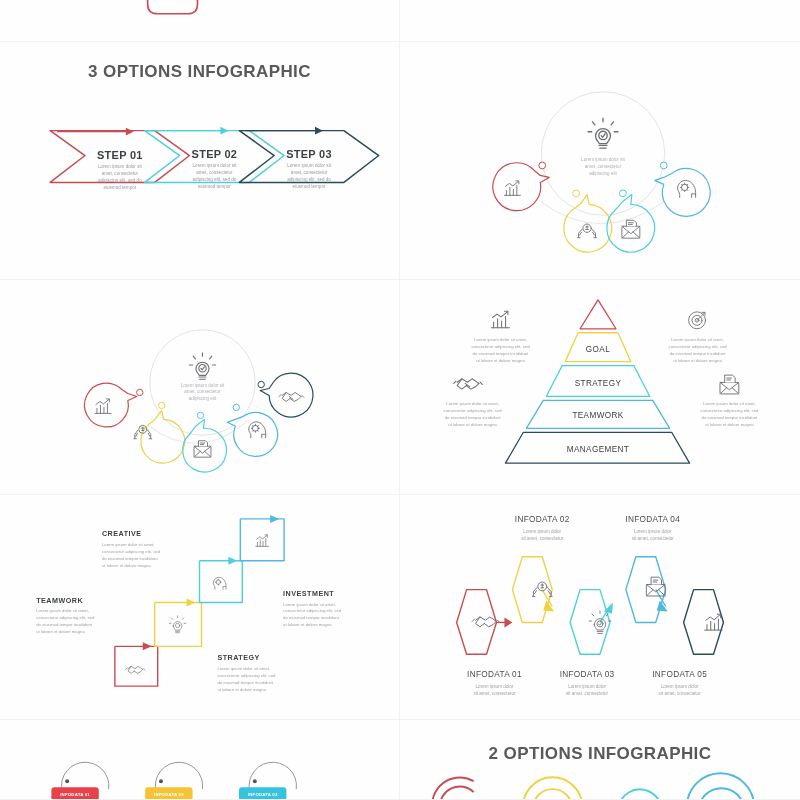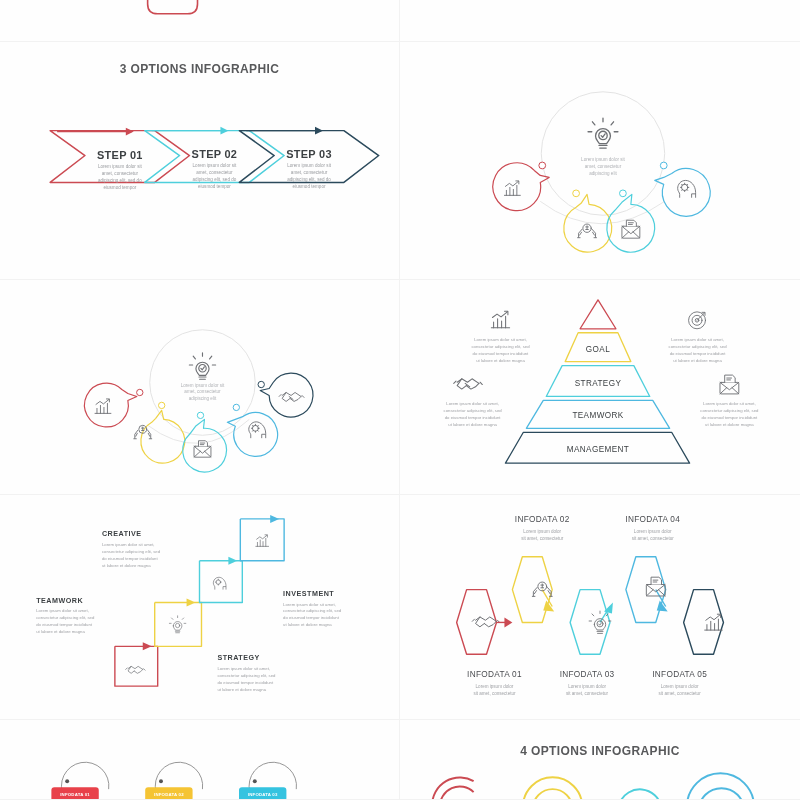--- a/index.html
+++ b/index.html
@@ -20,21 +20,21 @@
     position:relative;
     background:#fefefe;
     border-right:1px solid #f2f2f2;
     border-bottom:1px solid #f2f2f2;
     overflow:hidden;
   }
   .panel:nth-child(2n) { border-right:none; }
   .panel-title {
     position:absolute; left:0; right:0;
     text-align:center;
-    font-size:12px;
+    font-size:17px;
     font-weight:bold;
     letter-spacing:0.4px;
     color:#58595b;
   }
   .svgfull { position:absolute; inset:0; width:100%; height:100%; }
   text { font-family:"Liberation Sans", sans-serif; }
   .t-step { font-size:11px; font-weight:bold; fill:#3c4043; letter-spacing:.3px;}
   .t-body { font-size:4.6px; fill:#9a9ca0; }
   .t-pyr { font-size:8.2px; fill:#3c4043; letter-spacing:.4px; }
   .t-side { font-size:4.3px; fill:#a0a2a6; }
@@ -526,21 +526,21 @@
       <g>
         <path d="M253 78 a24 24 0 1 1 45 -8" fill="none" stroke="#8a8a8a" stroke-width=".9"></path>
         <circle cx="256" cy="62" r="2" fill="#555"></circle>
         <rect x="240" y="68" width="48" height="14" rx="3" fill="#35c3e0"></rect>
         <text class="t-pill" x="264" y="77" text-anchor="middle">INFODATA 03</text>
       </g>
     </svg>
   </div>
 
   <div class="panel">
-    <div class="panel-title" style="top:24px;">4 OPTIONS INFOGRAPHIC</div>
+    <div class="panel-title" style="top:24px;">2 OPTIONS INFOGRAPHIC</div>
     <svg class="svgfull" viewBox="0 0 400 80">
       <g>
         <path d="M30 86 A28 28 0 0 1 72 62" fill="none" stroke="#cb4a52" stroke-width="2"></path>
         <path d="M38 88 A20 20 0 0 1 72 73" fill="none" stroke="#cb4a52" stroke-width="2"></path>
       </g>
       <g>
         <path d="M122 88 A30 30 0 0 1 182 88" fill="none" stroke="#eed244" stroke-width="2"></path>
         <path d="M132 90 A20 20 0 0 1 172 90" fill="none" stroke="#eed244" stroke-width="2"></path>
       </g>
       <g>

